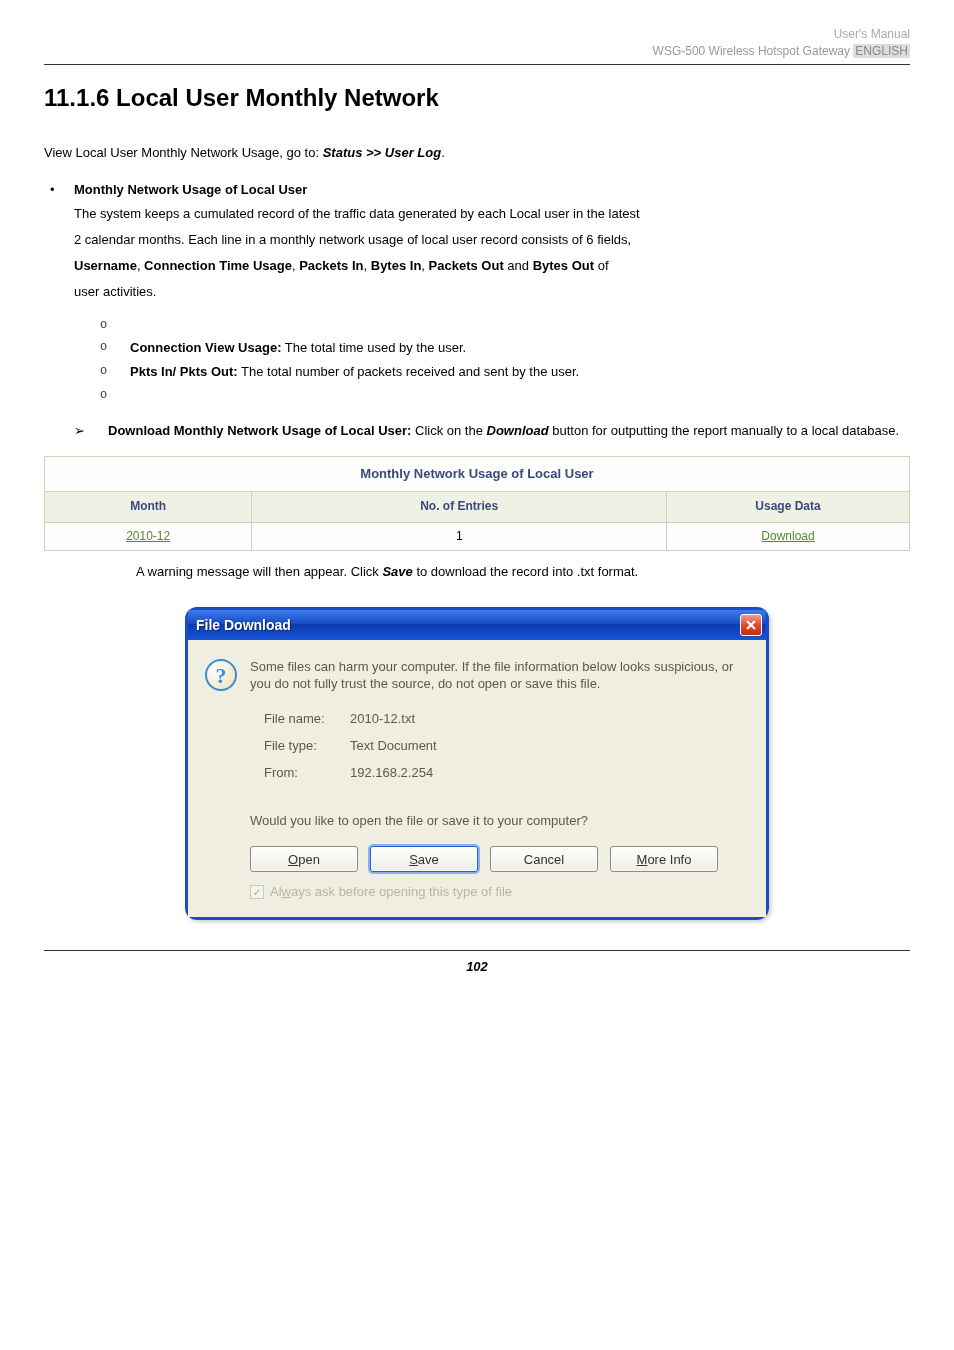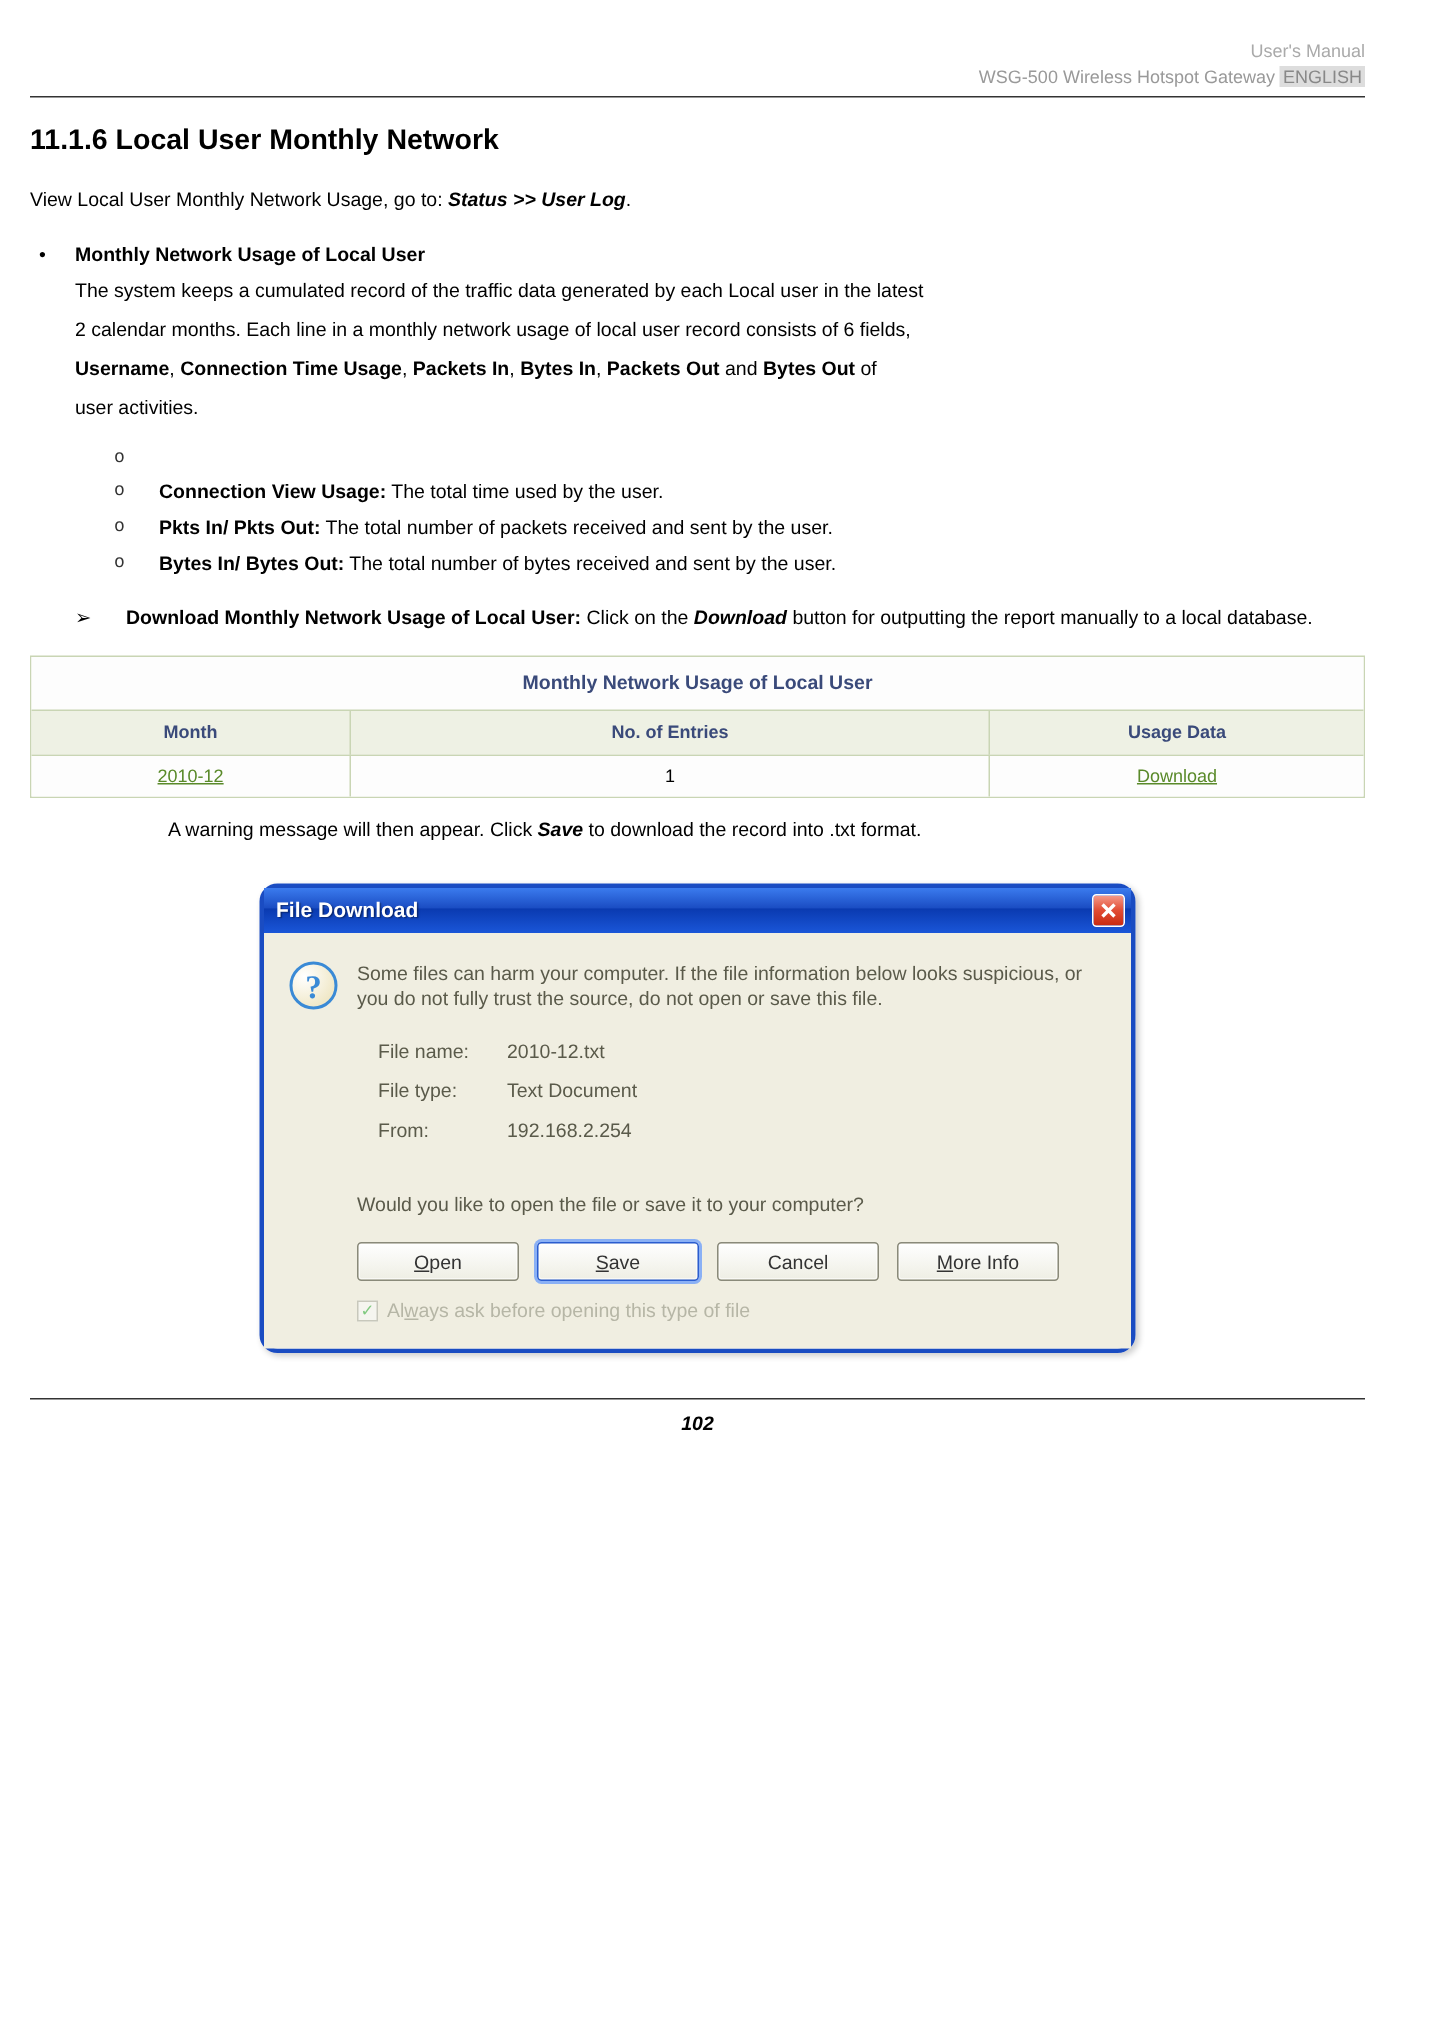--- a/index.html
+++ b/index.html
@@ -6,43 +6,43 @@
   body {
     font-family: Verdana, Arial, sans-serif;
     background: #fff;
     width: 954px;
     margin: 0 auto;
     color: #000;
     font-size: 13px;
     line-height: 1.6;
   }
   .page {
-    padding: 26px 44px 30px 20px;
+    padding: 26px 44px 30px 44px;
   }
   .header-area {
     text-align: right;
     color: #999;
     font-size: 12px;
     line-height: 1.4;
     margin-bottom: 4px;
   }
   .header-line1 { color: #aaa; }
   .header-line2 { color: #999; }
   .english-tag { background: #ddd; color: #888; padding: 0 2px; }
   .hr-top {
     border: none;
     border-top: 1px solid #333;
     margin-bottom: 14px;
   }
   h2.section-title {
     font-family: Verdana, Arial, sans-serif;
-    font-size: 19px;
+    font-size: 24px;
     font-weight: bold;
     color: #000;
-    margin-bottom: 14px;
+    margin-bottom: 26px;
   }
   .intro {
     margin-bottom: 16px;
   }
   .bold { font-weight: bold; }
   .ital { font-style: italic; }
   .bullet-row {
     display: flex;
     margin-bottom: 6px;
   }
@@ -316,21 +316,20 @@
     <div class="sub-row">
       <div class="sub-mark">o</div>
       <div><span class="bold">Connection View Usage:</span><span> The total time used by the user.</span></div>
     </div>
     <div class="sub-row">
       <div class="sub-mark">o</div>
       <div><span class="bold">Pkts In/ Pkts Out:</span><span> The total number of packets received and sent by the user.</span></div>
     </div>
     <div class="sub-row">
       <div class="sub-mark">o</div>
-      <div><span class="bold">Bytes In/ Bytes Out:</span><span> The total number of bytes received and sent by the user.</span></div>
     </div>
   </div>
 
   <div class="arrow-row">
     <div class="arrow-mark">➢</div>
     <div class="arrow-content">
       <span class="bold">Download Monthly Network Usage of Local User:</span><span> Click on the </span><span class="bold ital">Download</span><span> button for outputting the report manually to a local database.</span>
     </div>
   </div>
 

